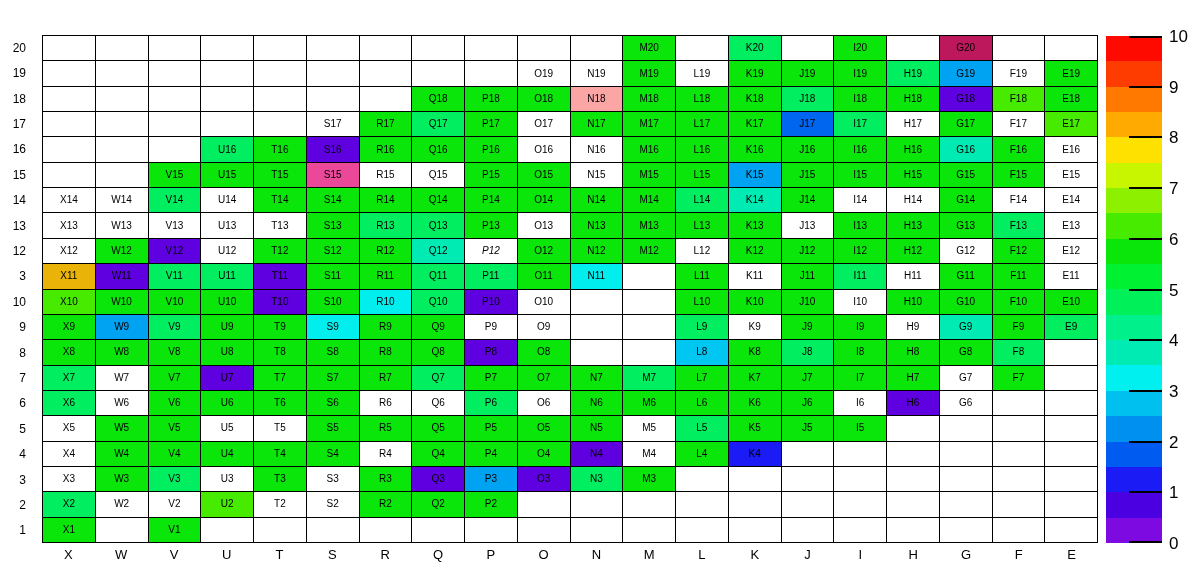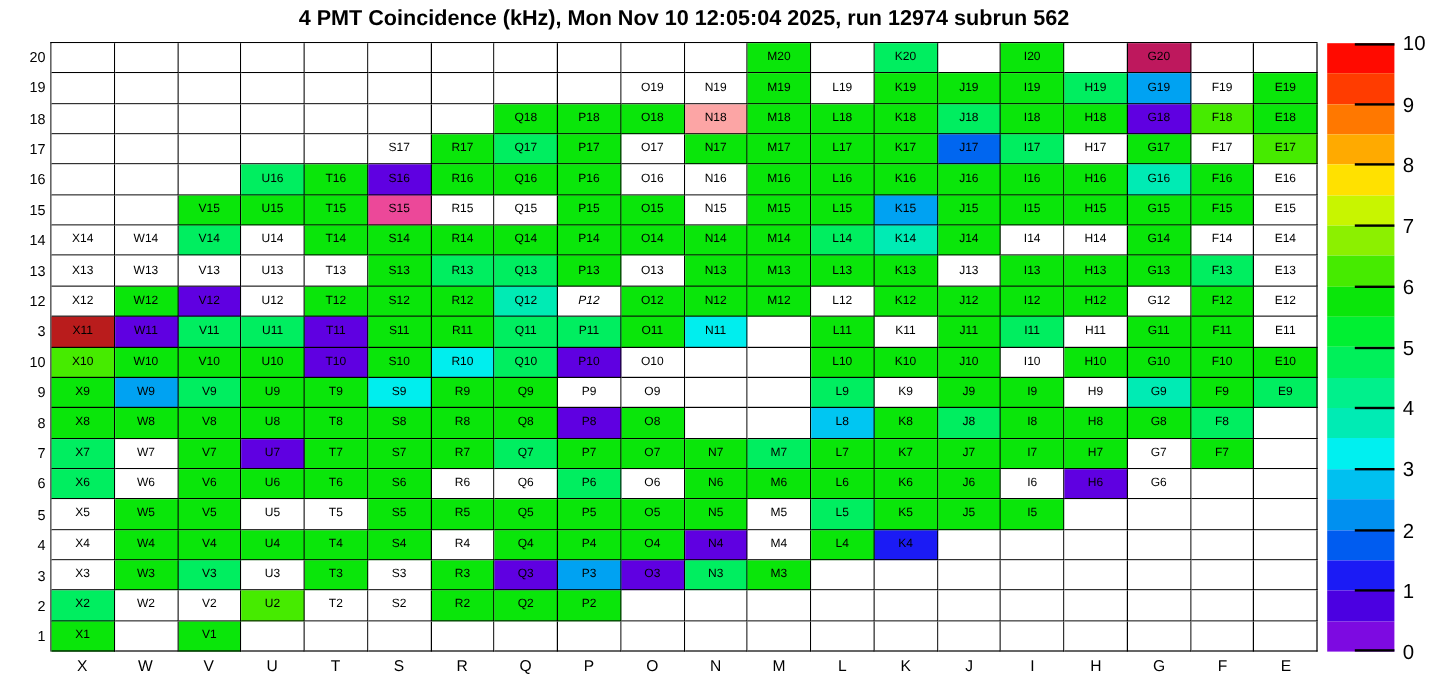--- a/index.html
+++ b/index.html
@@ -16,21 +16,21 @@
     display:grid; grid-template-columns:repeat(20,1fr); grid-template-rows:repeat(20,1fr);
     border-top:1px solid #000; border-left:1px solid #000; box-sizing:border-box;
     background:#fff;
   }
   .cell {
     border-right:1px solid #000; border-bottom:1px solid #000; box-sizing:border-box;
     display:flex; align-items:center; justify-content:center;
     font-size:10px; line-height:1; color:#000; overflow:hidden;
   }
   .rowlabels {
-    position:absolute; left:12px; top:35px; width:34px; height:508px;
+    position:absolute; left:0; top:35px; width:34px; height:508px;
     display:flex; flex-direction:column;
   }
   .rowlabel {
     flex:1; display:flex; align-items:center; justify-content:flex-end;
     padding-right:8px; font-size:12px;
   }
   .collabels {
     position:absolute; left:42px; top:547px; width:1056px; height:18px; display:flex;
   }
   .collabel { flex:1; text-align:center; font-size:13px; }
@@ -39,21 +39,20 @@
     display:flex; flex-direction:column;
   }
   .cseg { flex:1; }
   .ctick { position:absolute; width:33px; height:2px; background:#000; left:1129px; }
   .clabel { position:absolute; left:1169px; font-size:17px; line-height:1; }
 </style>
 </head>
 <body>
 
 <div class="page">
-  <div class="title">4 PMT Coincidence (kHz), Mon Nov 10 12:05:04 2025, run 12974 subrun 562</div>
   <div class="rowlabels">
       <div class="rowlabel">20</div>
       <div class="rowlabel">19</div>
       <div class="rowlabel">18</div>
       <div class="rowlabel">17</div>
       <div class="rowlabel">16</div>
       <div class="rowlabel">15</div>
       <div class="rowlabel">14</div>
       <div class="rowlabel">13</div>
       <div class="rowlabel">12</div>
@@ -243,21 +242,21 @@
       <div class="cell" style="background: rgb(10, 230, 10);">N12</div>
       <div class="cell" style="background: rgb(10, 230, 10);">M12</div>
       <div class="cell" style="background: rgb(255, 255, 255);">L12</div>
       <div class="cell" style="background: rgb(10, 230, 10);">K12</div>
       <div class="cell" style="background: rgb(10, 230, 10);">J12</div>
       <div class="cell" style="background: rgb(10, 230, 10);">I12</div>
       <div class="cell" style="background: rgb(10, 230, 10);">H12</div>
       <div class="cell" style="background: rgb(255, 255, 255);">G12</div>
       <div class="cell" style="background: rgb(10, 230, 10);">F12</div>
       <div class="cell" style="background: rgb(255, 255, 255);">E12</div>
-      <div class="cell" style="background: #b91c1c;">X11</div>
+      <div class="cell" style="background: #eab308;">X11</div>
       <div class="cell" style="background: rgb(95, 0, 225);">W11</div>
       <div class="cell" style="background: rgb(0, 238, 96);">V11</div>
       <div class="cell" style="background: rgb(0, 238, 96);">U11</div>
       <div class="cell" style="background: rgb(95, 0, 225);">T11</div>
       <div class="cell" style="background: rgb(10, 230, 10);">S11</div>
       <div class="cell" style="background: rgb(10, 230, 10);">R11</div>
       <div class="cell" style="background: rgb(0, 238, 96);">Q11</div>
       <div class="cell" style="background: rgb(0, 238, 96);">P11</div>
       <div class="cell" style="background: rgb(10, 230, 10);">O11</div>
       <div class="cell" style="background: rgb(0, 238, 238);">N11</div>

